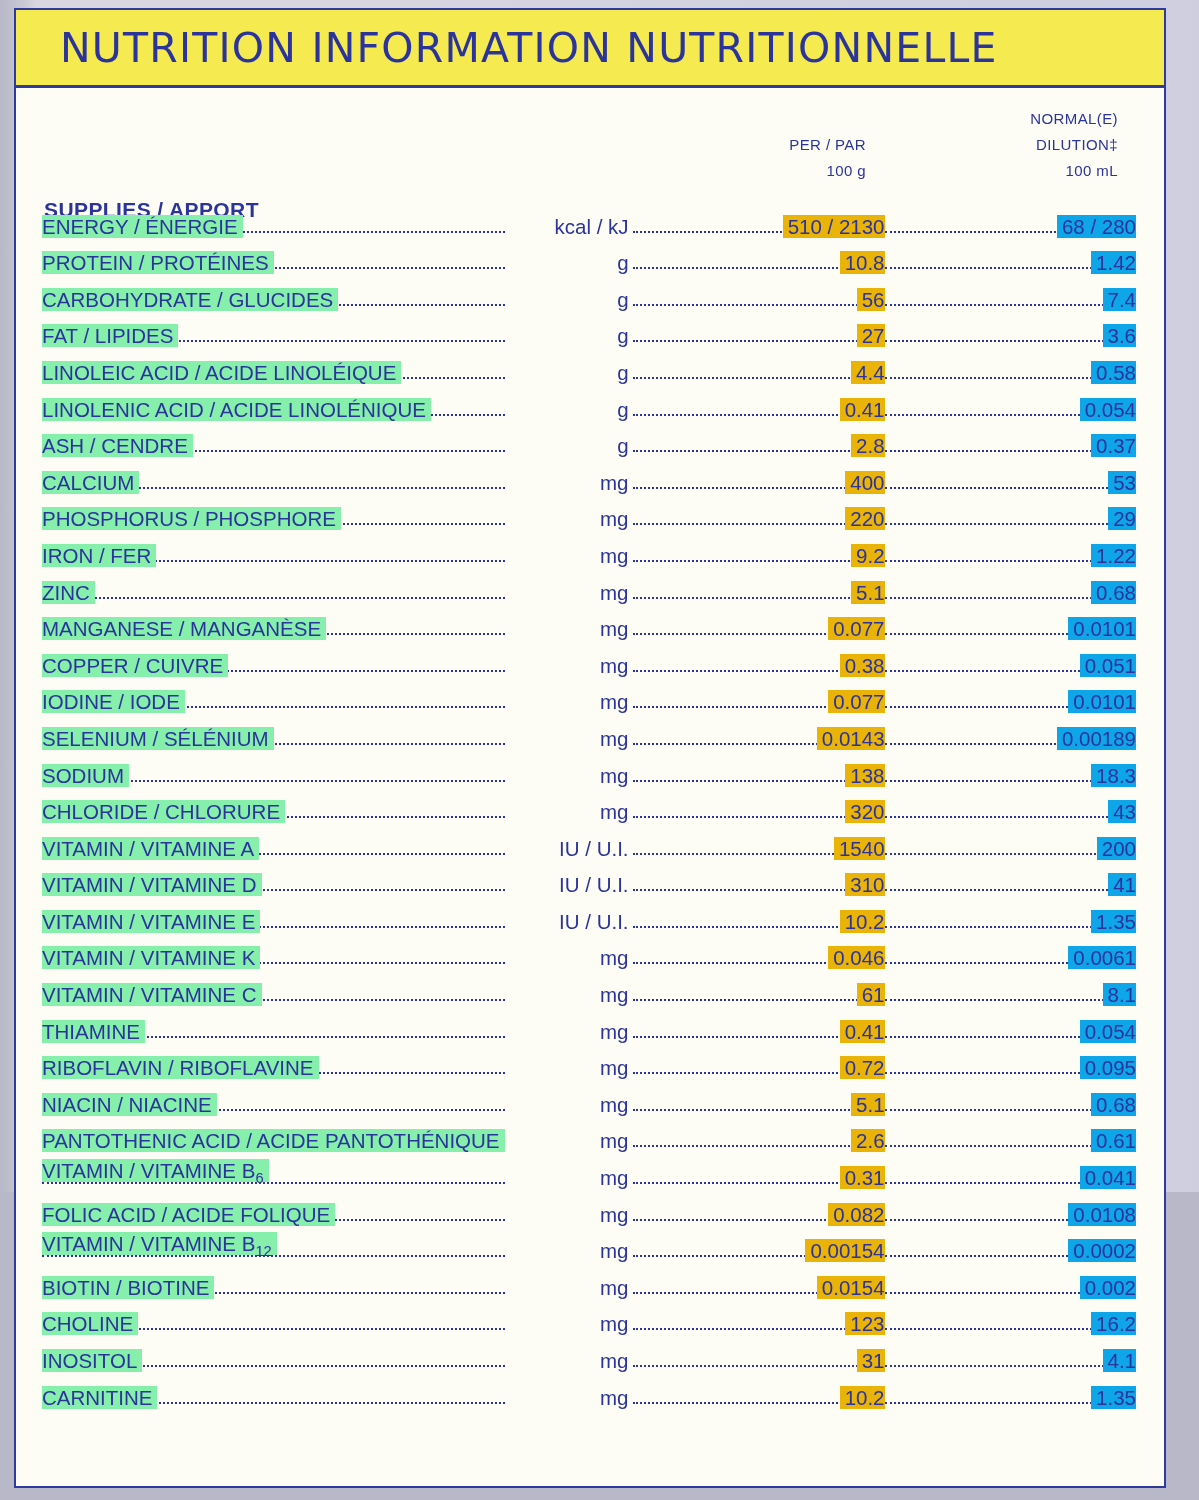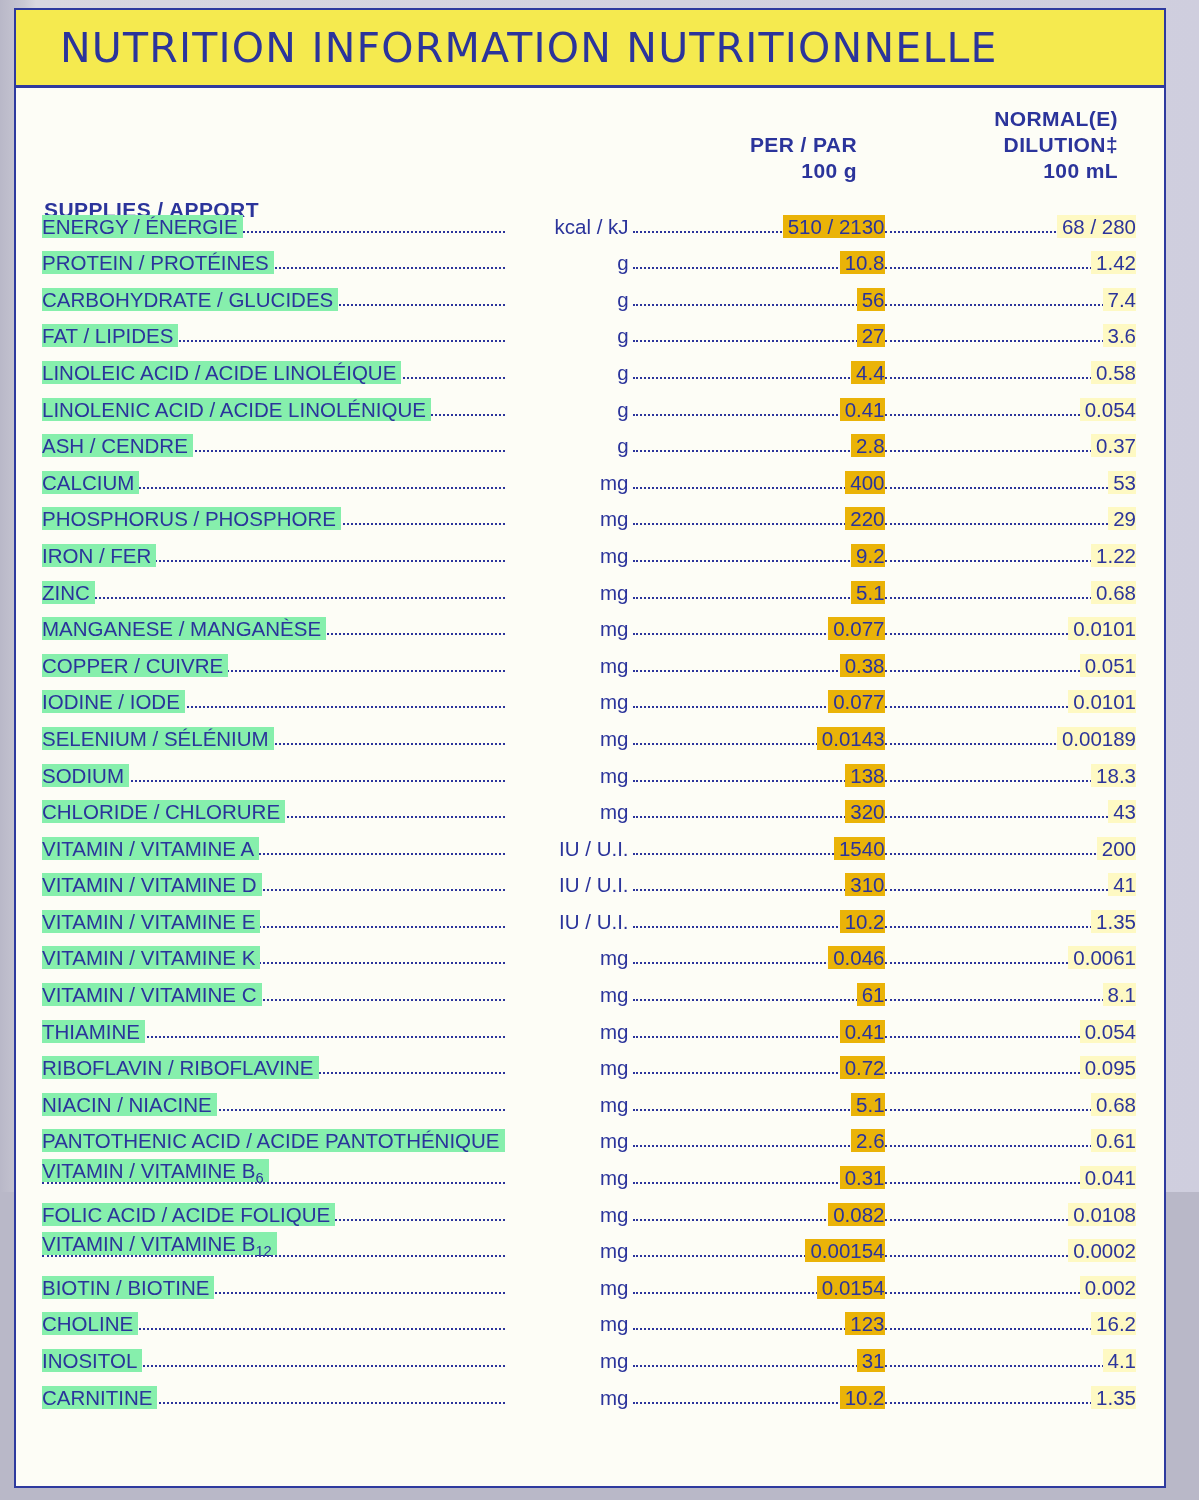--- a/index.html
+++ b/index.html
@@ -52,28 +52,28 @@
     position: relative;
     padding: 0 28px 0 26px;
     color: #2b349b;
   }
   .colhead {
     position: relative;
     height: 112px;
   }
   .colhead .ch {
     position: absolute;
-    font-size: 21px;
-    font-weight: bold;
+    font-size: 15px;
+    font-weight: normal;
     letter-spacing: .4px;
     text-align: right;
     line-height: 26px;
     font-family: "Liberation Sans", sans-serif;
   }
-  .ch.per { right: 279px; top: 44px; }
+  .ch.per { right: 270px; top: 44px; }
   .ch.dil { right: 18px; top: 18px; }
   .ch.supplies {
     position: absolute;
     left: 2px;
     top: 78px;
     font-size: 21px;
     font-weight: bold;
     letter-spacing: .4px;
     margin-top: 31px;
   }
@@ -130,21 +130,21 @@
     padding-left: 5px;
     position: relative;
     z-index: 2;
   }
   .c-v2 {
     text-align: right;
     position: relative;
     padding-right: 6px;
   }
   .c-v2 .v {
-    background: #fef9c3;
+    background: #0ea5e9;
     padding-left: 5px;
     position: relative;
     z-index: 2;
     margin-top: 12px;
   }
   sub { font-size: 0.72em; }
 </style>
 </head>
 <body>
 

